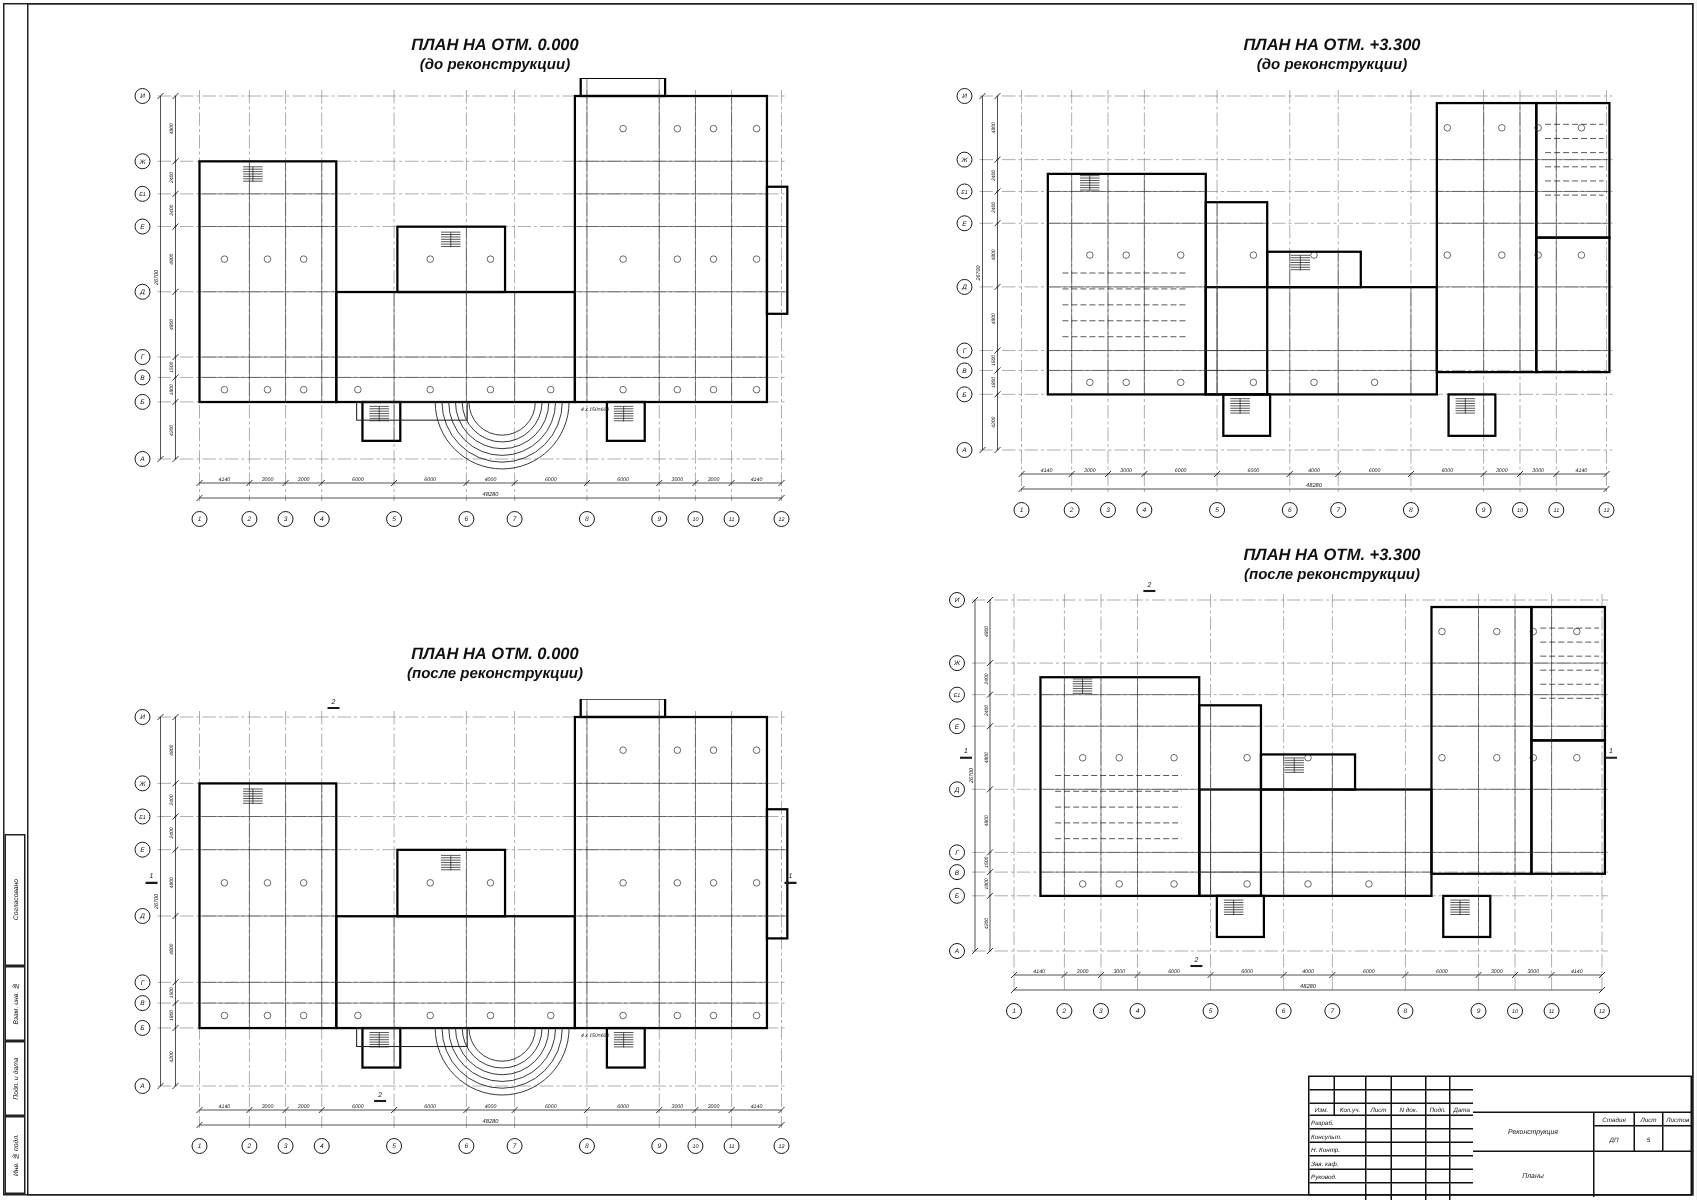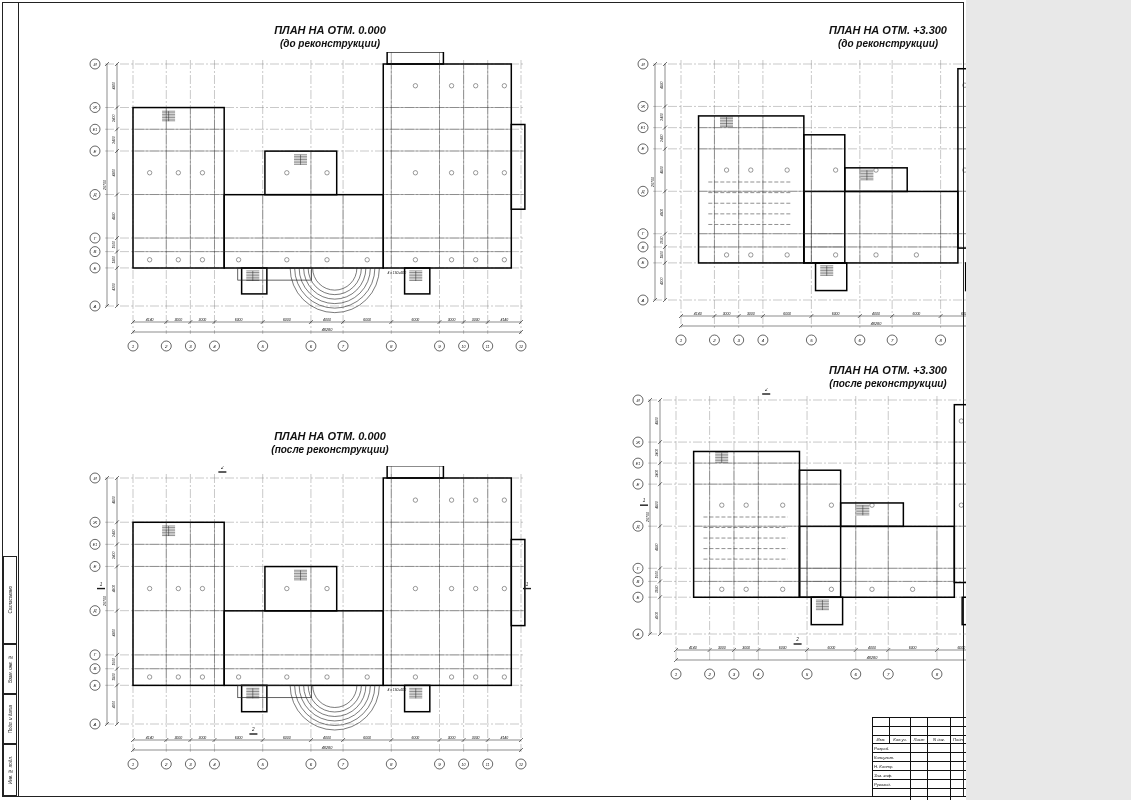--- a/index.html
+++ b/index.html
@@ -1,16 +1,16 @@
 <!DOCTYPE html>
 <html><head>
 <meta charset="utf-8">
 <style>
   html,body{margin:0;padding:0;background:#e8e8e8;}
-  #sheet{position:relative;width:966px;height:800px;background:#ffffff;overflow:hidden;
+  #sheet{position:relative;width:1131px;height:800px;background:#ffffff;overflow:hidden;
          font-family:"Liberation Sans",sans-serif;color:#111;}
   .frame-outer{position:absolute;left:2px;top:2px;right:2px;bottom:3px;border:1px solid #222;}
   .frame-inner{position:absolute;left:18px;top:2px;right:2px;bottom:3px;border:1px solid #222;}
   .plan-title{position:absolute;text-align:center;font-style:italic;font-weight:bold;
               font-size:11px;line-height:13px;white-space:nowrap;transform:translateX(-50%);}
   .plan-title .sub{font-size:10px;font-weight:600;}
   .plan-svg{position:absolute;}
   svg text{font-family:"Liberation Sans",sans-serif;font-style:italic;fill:#111;}
   
   .strip{position:absolute;left:3px;width:14px;border:1px solid #222;box-sizing:border-box;

